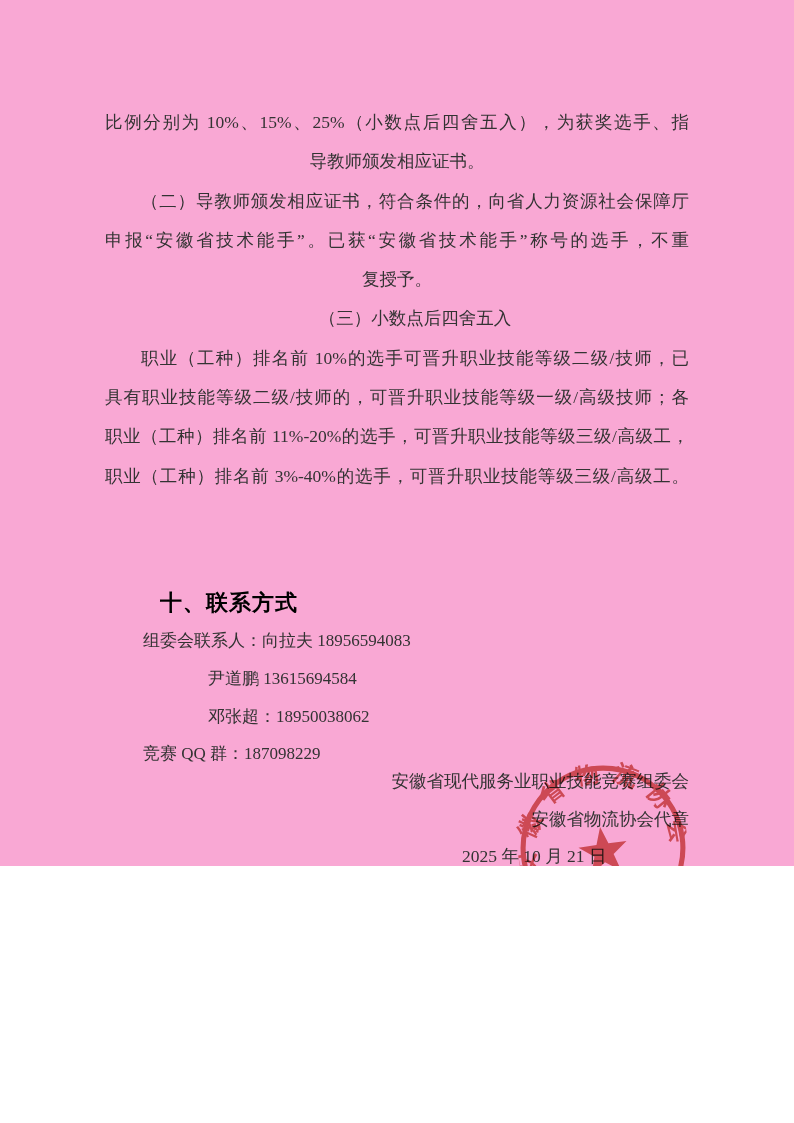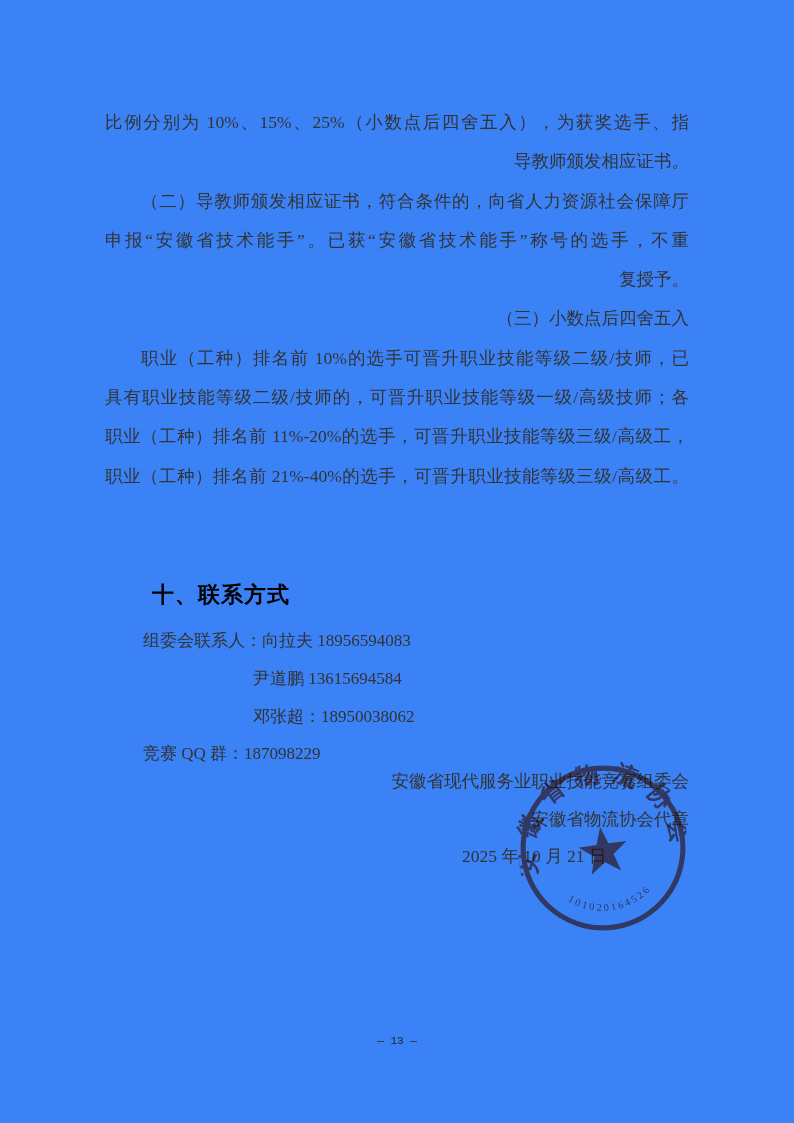--- a/index.html
+++ b/index.html
@@ -1,68 +1,68 @@
 <!DOCTYPE html>
 <html><head>
 <meta charset="utf-8">
 <style>
   html, body {
     margin: 0; padding: 0;
     background: #ffffff;
   }
   .page {
     position: relative;
-    width: 794px; height: 1123px;
-    background: #3b82f6;
+    width: 794px; height: 866px;
+    background: #f9a8d4;
     overflow: hidden;
     font-family: "Liberation Serif", "DejaVu Serif", serif;
     color: #333333;
   }
   
   .body-text {
     position: absolute;
     top: 103px; left: 105px;
     width: 584px;
     font-size: 17.5px;
     line-height: 39.3px;
     word-break: break-all;
   }
   .body-text .line {
     height: 39.3px;
     overflow: hidden;
-    text-align: right;
+    text-align: center;
   }
   .body-text .line.fill {
     text-align: justify;
     text-align-last: justify;
   }
   .body-text .line.indent {
     text-indent: 36px;
   }
   
   .section-heading {
     position: absolute;
     top: 576px; left: 148px;
-    margin: 4px;
+    margin: 12px;
     font-family: "Liberation Sans", "DejaVu Sans", sans-serif;
     font-weight: bold;
     font-size: 22px;
     color: #000000;
     letter-spacing: 1px;
   }
   
   .contacts {
     position: absolute;
     top: 622px; left: 143px;
     font-size: 17px;
     line-height: 37.8px;
     color: #333333;
   }
   .contacts .contact-line { white-space: pre; }
-  .contacts .contact-line.indent-1 { margin-left: 110px; }
+  .contacts .contact-line.indent-1 { margin-left: 65px; }
   
   .signature {
     position: absolute;
     top: 763px; right: 105px;
     text-align: right;
     font-size: 17.5px;
     line-height: 37.6px;
     color: #333333;
   }
   .signature .sig-date { padding-right: 12px; text-align: center; }
@@ -95,21 +95,21 @@
   <div class="body-text" id="body-lines">
       <div class="line fill">比例分别为 10%、15%、25%（小数点后四舍五入），为获奖选手、指</div>
       <div class="line">导教师颁发相应证书。</div>
       <div class="line fill indent">（二）导教师颁发相应证书，符合条件的，向省人力资源社会保障厅</div>
       <div class="line fill">申报“安徽省技术能手”。已获“安徽省技术能手”称号的选手，不重</div>
       <div class="line">复授予。</div>
       <div class="line indent">（三）小数点后四舍五入</div>
       <div class="line fill indent">职业（工种）排名前 10%的选手可晋升职业技能等级二级/技师，已</div>
       <div class="line fill">具有职业技能等级二级/技师的，可晋升职业技能等级一级/高级技师；各</div>
       <div class="line fill">职业（工种）排名前 11%-20%的选手，可晋升职业技能等级三级/高级工，</div>
-      <div class="line fill">职业（工种）排名前 21%-40%的选手，可晋升职业技能等级三级/高级工。</div>
+      <div class="line fill">职业（工种）排名前 3%-40%的选手，可晋升职业技能等级三级/高级工。</div>
     </div>
 
   <h2 class="section-heading">十、联系方式</h2>
 
   <div class="contacts" id="contact-lines">
       <div class="contact-line">组委会联系人：向拉夫 18956594083</div>
       <div class="contact-line indent-1">尹道鹏 13615694584</div>
       <div class="contact-line indent-1">邓张超：18950038062</div>
       <div class="contact-line">竞赛 QQ 群：187098229</div>
     </div>

